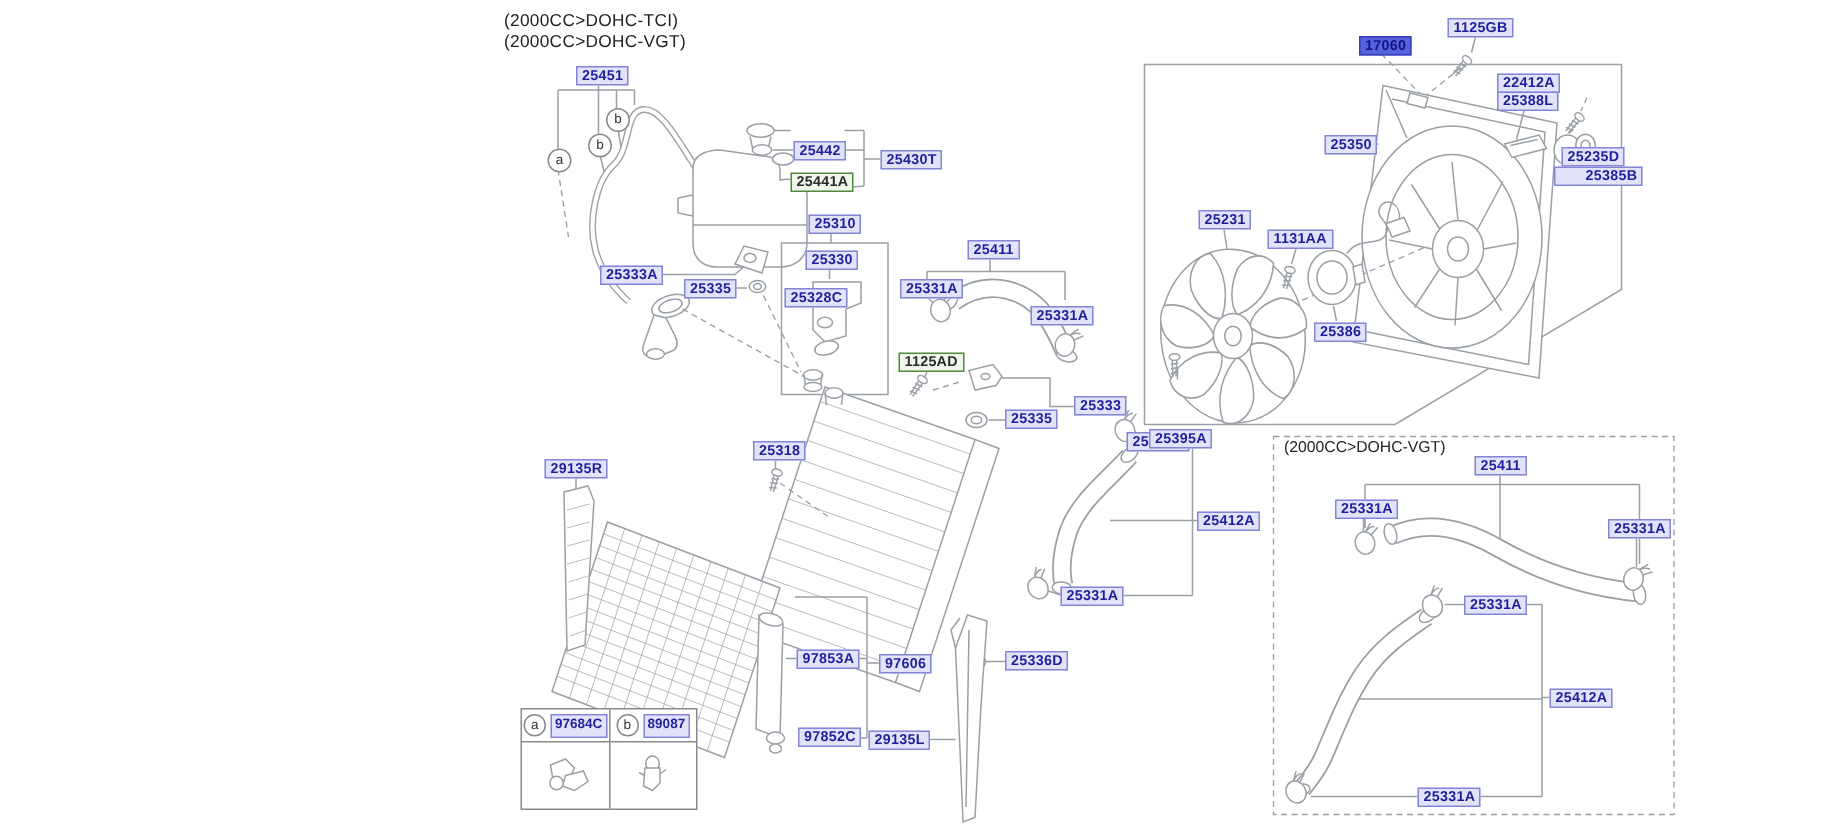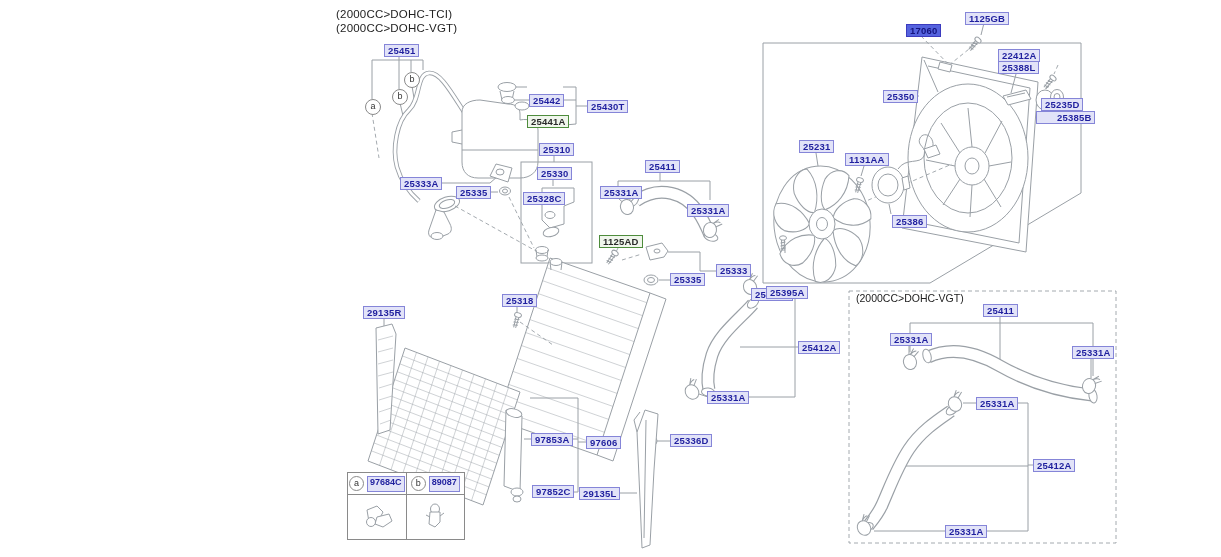--- a/index.html
+++ b/index.html
@@ -280,21 +280,21 @@
       <div class="plbl" style="left: 579px; top: 487px; text-align: right;">29135L</div>
       <div class="plbl selected" style="left: 906px; top: 24px;">17060</div>
       <div class="plbl" style="left: 965px; top: 12px;">1125GB</div>
       <div class="plbl" style="left: 998px; top: 49px;">22412A</div>
       <div class="plbl" style="left: 998px; top: 61px;">25388L</div>
       <div class="plbl" style="left: 1041px; top: 52px; margin-top: 46px;">25235D</div>
       <div class="plbl" style="left: 883px; top: 90px;">25350</div>
       <div class="plbl" style="left: 1036px; top: 111px; padding-left: 20px;">25385B</div>
       <div class="plbl" style="left: 799px; top: 140px;">25231</div>
       <div class="plbl" style="left: 845px; top: 153px;">1131AA</div>
-      <div class="plbl" style="left: 876px; top: 215px; margin-left: 16px;">25386</div>
+      <div class="plbl" style="left: 876px; top: 215px;">25386</div>
       <div class="plbl" style="left: 766px; top: 254px; margin-top: 32px;">25395A</div>
       <div class="plbl" style="left: 983px; top: 304px;">25411</div>
       <div class="plbl" style="left: 890px; top: 333px;">25331A</div>
       <div class="plbl" style="left: 1072px; top: 346px;">25331A</div>
       <div class="plbl" style="left: 976px; top: 397px;">25331A</div>
       <div class="plbl" style="left: 1033px; top: 459px;">25412A</div>
       <div class="plbl" style="left: 945px; top: 525px;">25331A</div>
     </div>
 
   <div id="callouts">

